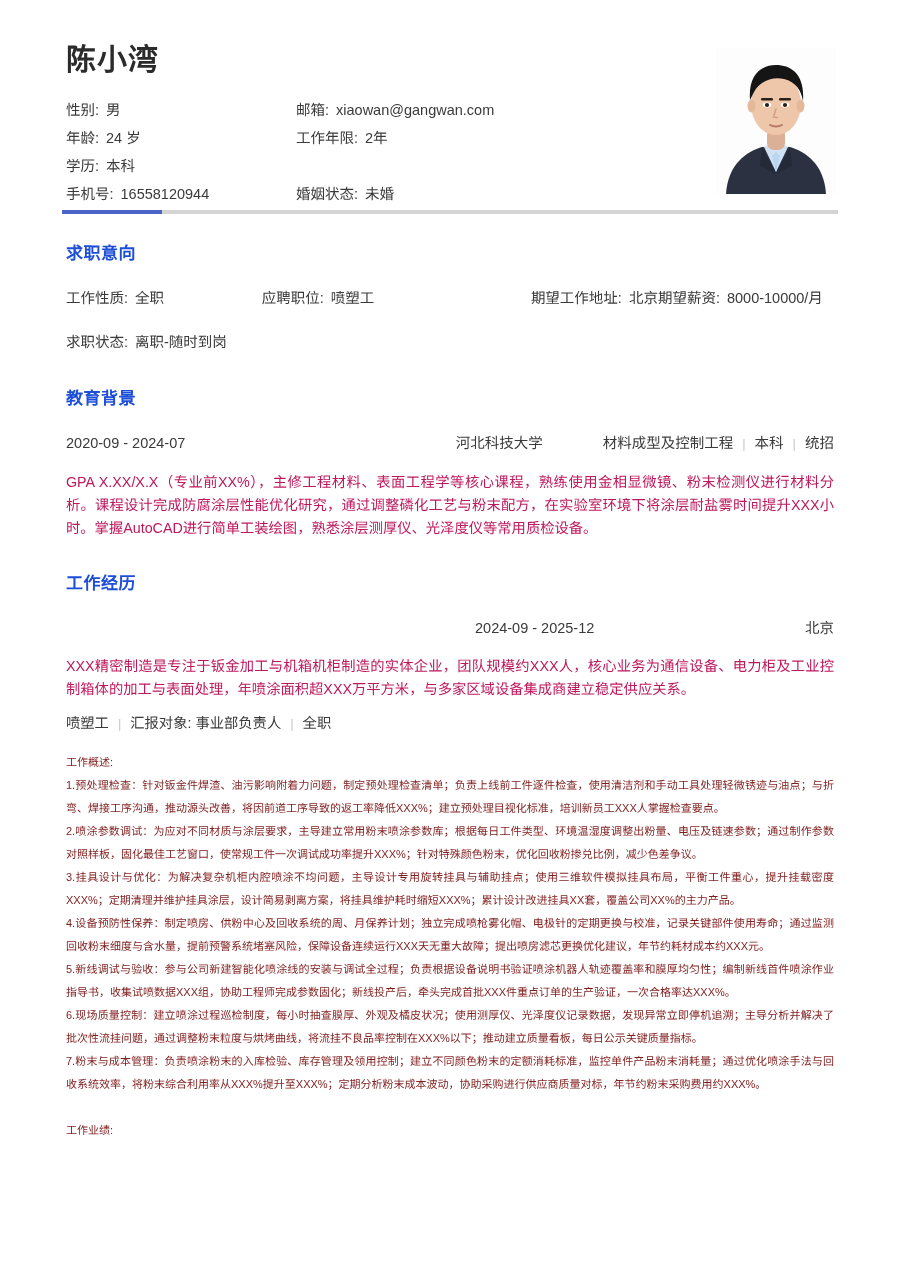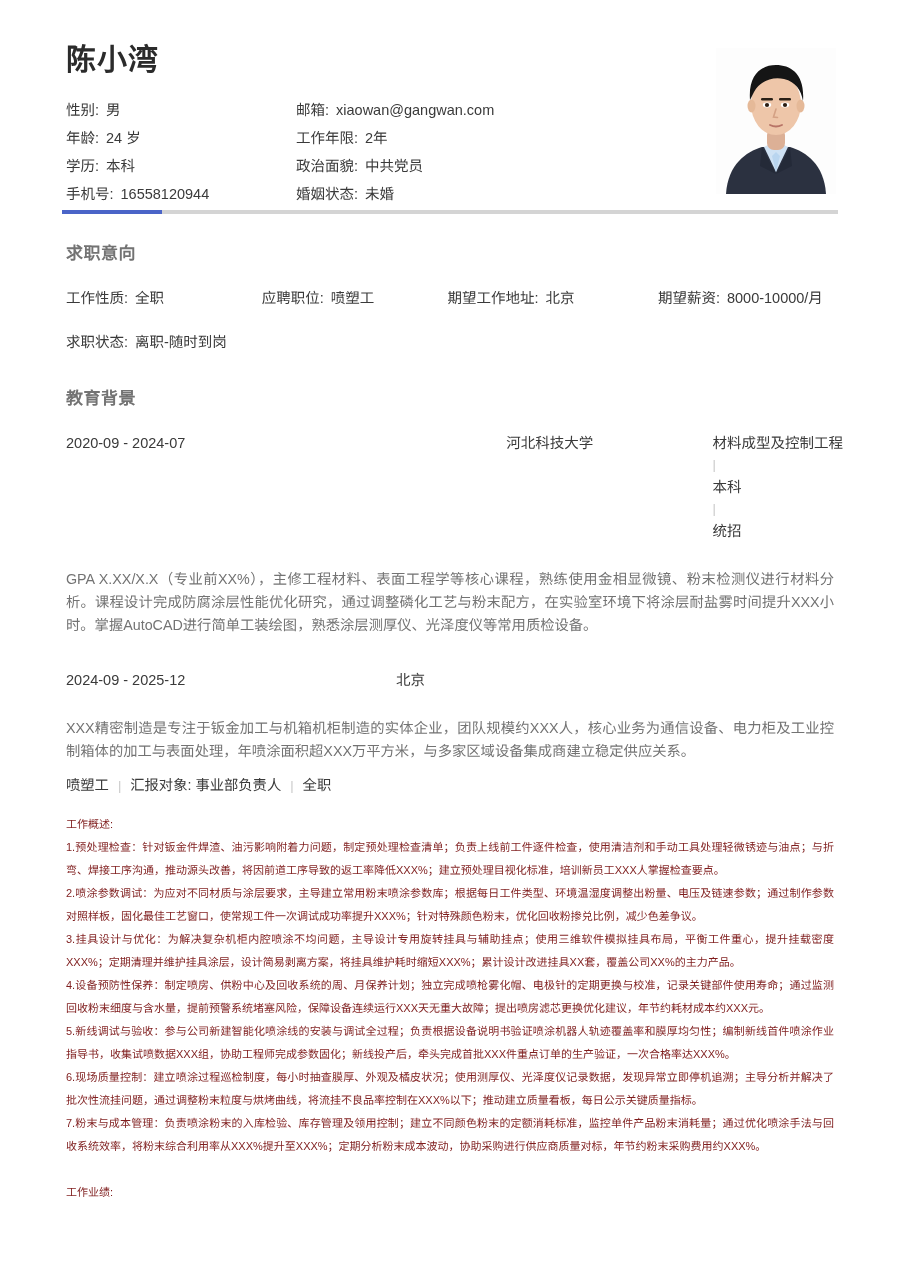--- a/index.html
+++ b/index.html
@@ -109,21 +109,21 @@
 
   
   .content {
     padding: 0 62px;
     position: relative;
   }
 
   .section-title {
     font-size: 17px;
     font-weight: 700;
-    color: #737373;
+    color: #1d4ed8;
     letter-spacing: 0.5px;
     line-height: 24px;
   }
 
   .sec-intent { margin-top: 38px; }
   .sec-edu    { margin-top: 34px; }
   .sec-work   { margin-top: 32px; }
 
   
   .intent-rows { margin-top: 21px; }
@@ -138,48 +138,49 @@
     font-size: 14.5px;
     color: #3a3a3a;
     line-height: 22px;
     white-space: nowrap;
   }
   .intent-cell .lab { color: #3a3a3a; }
   .intent-cell .val { color: #3a3a3a; margin-left: 7px; }
 
   .ic1 { width: 200px; }
   .ic2 { width: 190px; }
-  .ic3 { width: 215px; }
+  .ic3 { width: 215px; text-align: right; }
   .ic4 { width: 180px; }
 
   
   .entry-head {
     display: flex;
     align-items: baseline;
     font-size: 14.5px;
     color: #3a3a3a;
     margin-top: 21px;
     line-height: 22px;
+    justify-content: flex-end;
   }
   .eh-left   { width: 330px; white-space: nowrap; }
   .eh-center { flex: 1; text-align: center; white-space: nowrap; }
-  .eh-right  { text-align: right; white-space: nowrap; display: flex; justify-content: flex-end; align-items: baseline; flex-direction: column; }
+  .eh-right  { text-align: right; white-space: nowrap; display: flex; justify-content: flex-end; align-items: baseline; }
 
   .meta-sep {
     display: inline-block;
     color: #c9c9c9;
     margin: 0 9px;
     font-size: 13px;
   }
 
   .entry-body {
     font-size: 14.3px;
-    color: #737373;
+    color: #be185d;
     line-height: 23px;
-    margin-top: 26px;
+    margin-top: 16px;
     text-align: justify;
     white-space: pre-line;
   }
 
   .role-line {
     display: flex;
     align-items: baseline;
     font-size: 14.3px;
     color: #3a3a3a;
     margin-top: 11px;
@@ -227,24 +228,20 @@
         <div class="info-cell col2">
           <span class="info-label">工作年限:</span>
           <span class="info-value">2年</span>
         </div>
       </div>
 
       <div class="info-row">
         <div class="info-cell col1">
           <span class="info-label">学历:</span>
           <span class="info-value">本科</span>
-        </div>
-        <div class="info-cell col2">
-          <span class="info-label">政治面貌:</span>
-          <span class="info-value">中共党员</span>
         </div>
       </div>
 
       <div class="info-row">
         <div class="info-cell col1">
           <span class="info-label">手机号:</span>
           <span class="info-value">16558120944</span>
         </div>
         <div class="info-cell col2">
           <span class="info-label">婚姻状态:</span>
@@ -336,20 +333,21 @@
           <span>本科</span>
           <span class="meta-sep">|</span>
           <span>统招</span>
         </div>
       </div>
 
       <div class="entry-body">GPA X.XX/X.X（专业前XX%），主修工程材料、表面工程学等核心课程，熟练使用金相显微镜、粉末检测仪进行材料分析。课程设计完成防腐涂层性能优化研究，通过调整磷化工艺与粉末配方，在实验室环境下将涂层耐盐雾时间提升XXX小时。掌握AutoCAD进行简单工装绘图，熟悉涂层测厚仪、光泽度仪等常用质检设备。</div>
     </div>
 
     <div class="sec-work">
+      <div class="section-title">工作经历</div>
 
       <div class="entry-head">
         <div class="eh-left">2024-09 - 2025-12</div>
         <div class="eh-right">北京</div>
       </div>
 
       <div class="entry-body">XXX精密制造是专注于钣金加工与机箱机柜制造的实体企业，团队规模约XXX人，核心业务为通信设备、电力柜及工业控制箱体的加工与表面处理，年喷涂面积超XXX万平方米，与多家区域设备集成商建立稳定供应关系。</div>
 
       <div class="role-line">
         <span>喷塑工</span>

